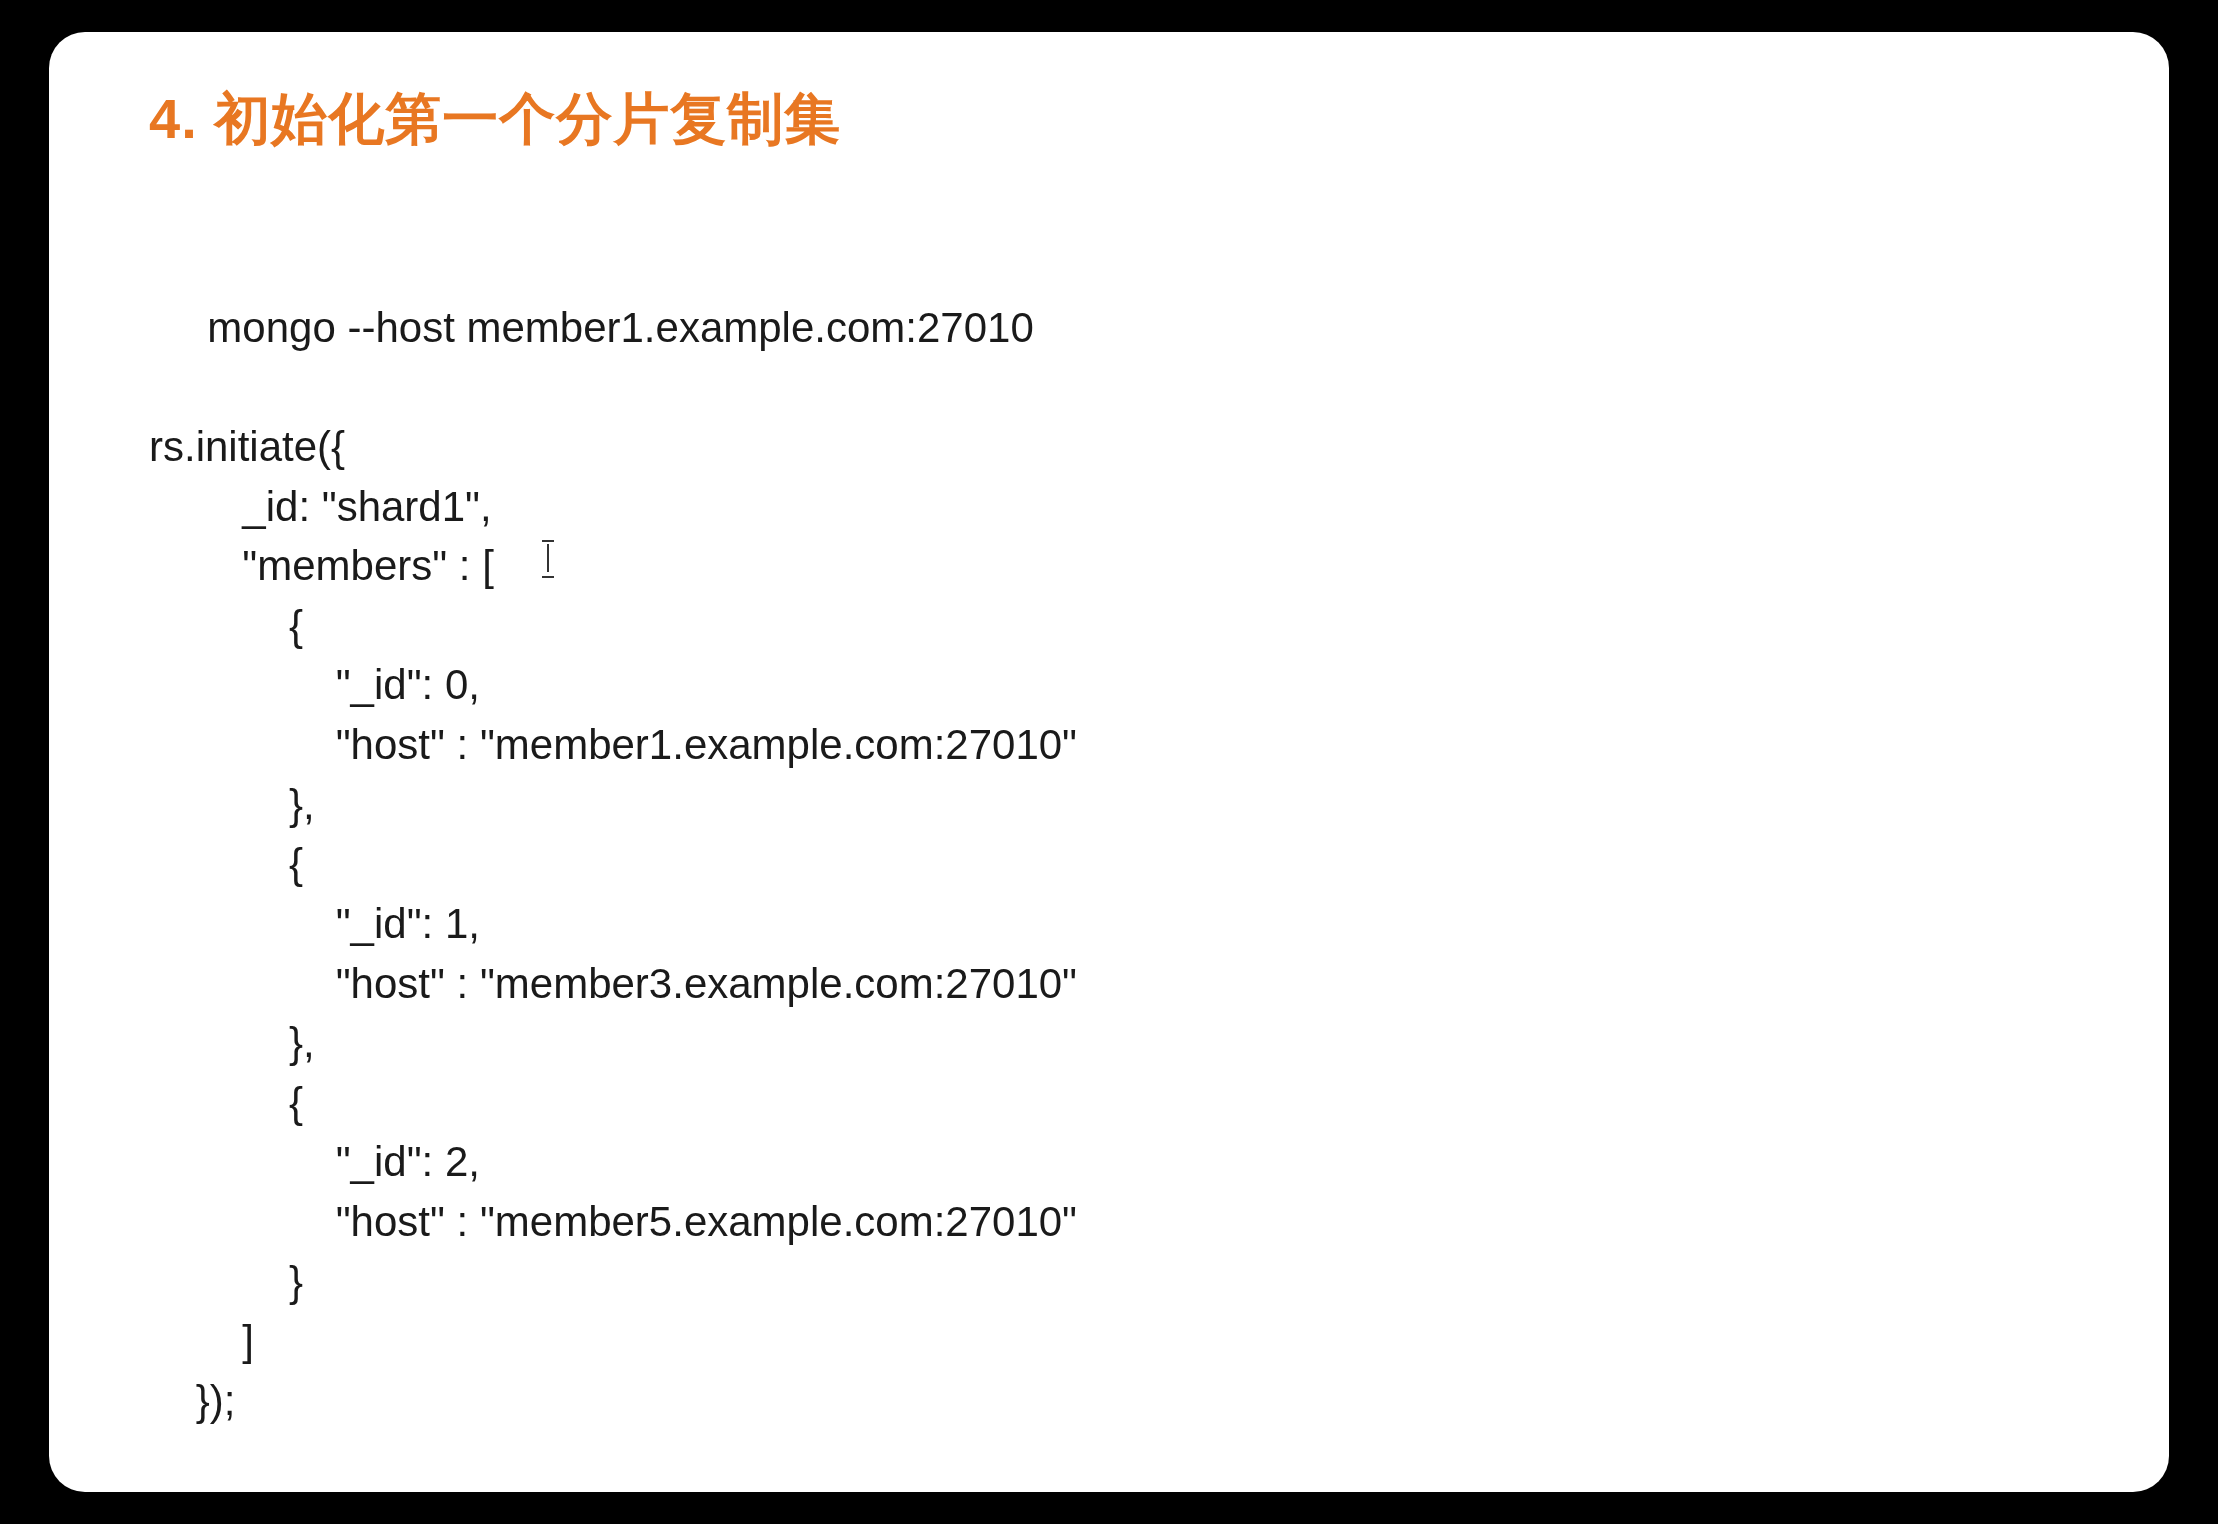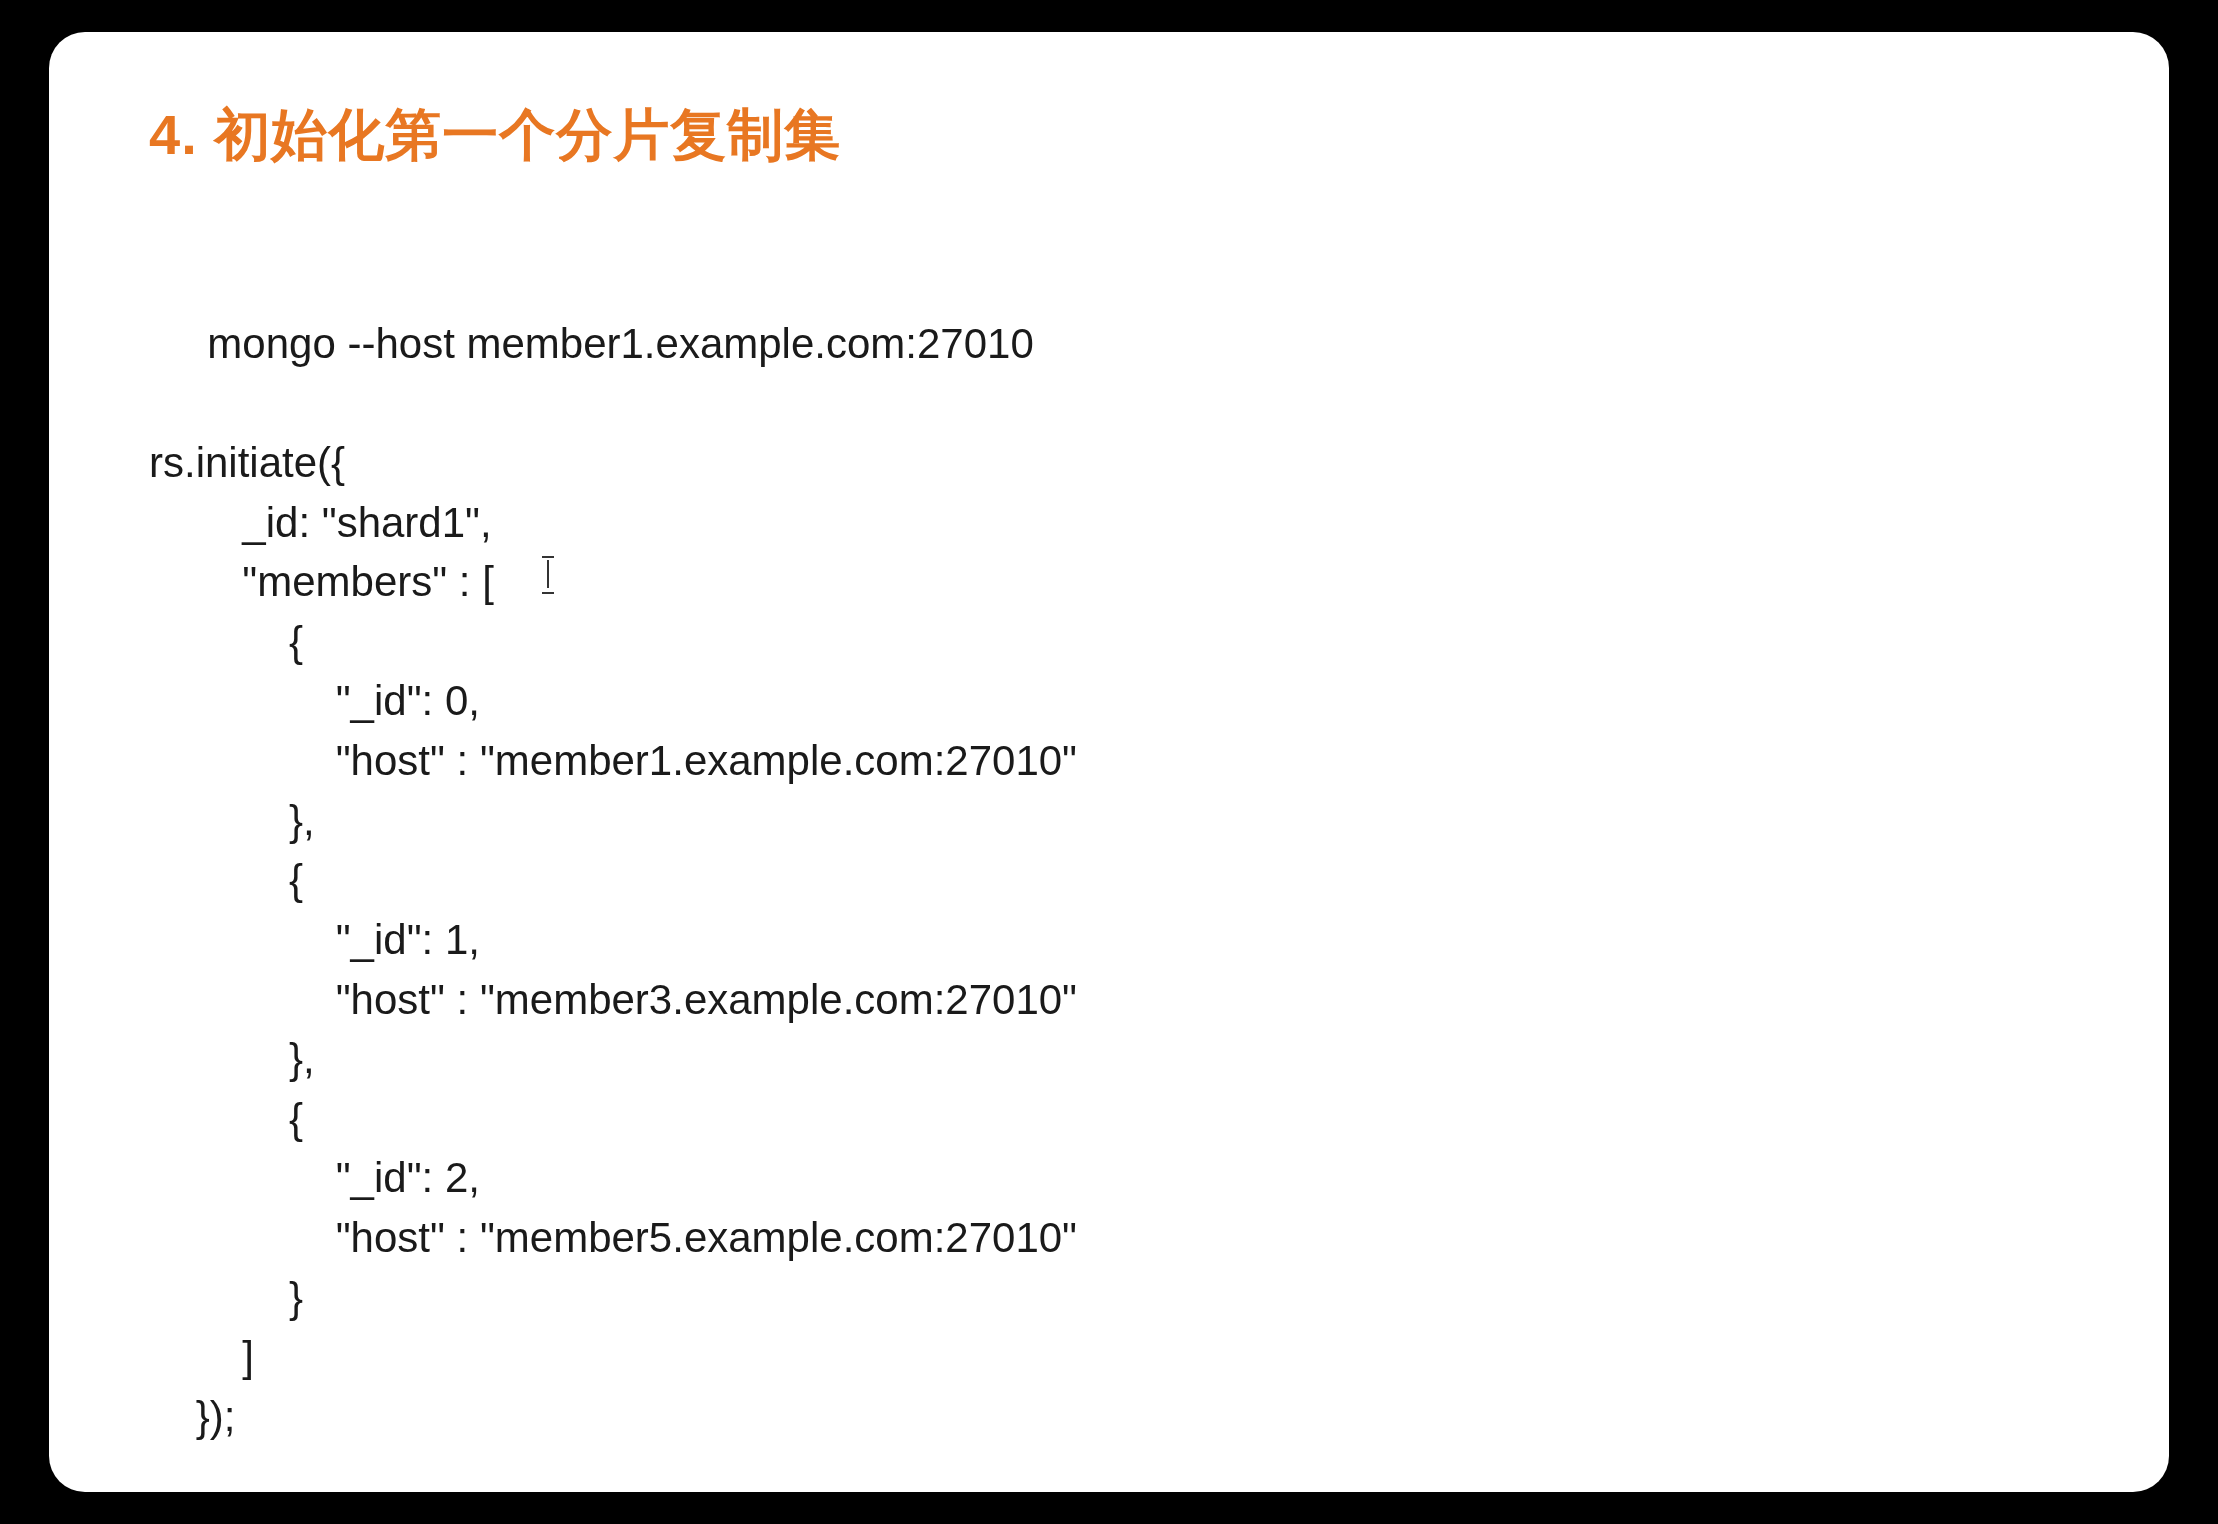--- a/index.html
+++ b/index.html
@@ -14,21 +14,21 @@
       display: flex;
       align-items: center;
       justify-content: center;
       font-family: -apple-system, BlinkMacSystemFont, "Segoe UI", "PingFang SC", "Microsoft YaHei", sans-serif;
     }
     .slide {
       background: #fff;
       width: 2120px;
       height: 1460px;
       border-radius: 36px;
-      padding: 66px 100px;
+      padding: 50px 100px;
       position: relative;
     }
     .title {
       color: #e87722;
       font-size: 56px;
       font-weight: 600;
       margin-bottom: 80px;
       letter-spacing: 1px;
     }
     .code-block {

